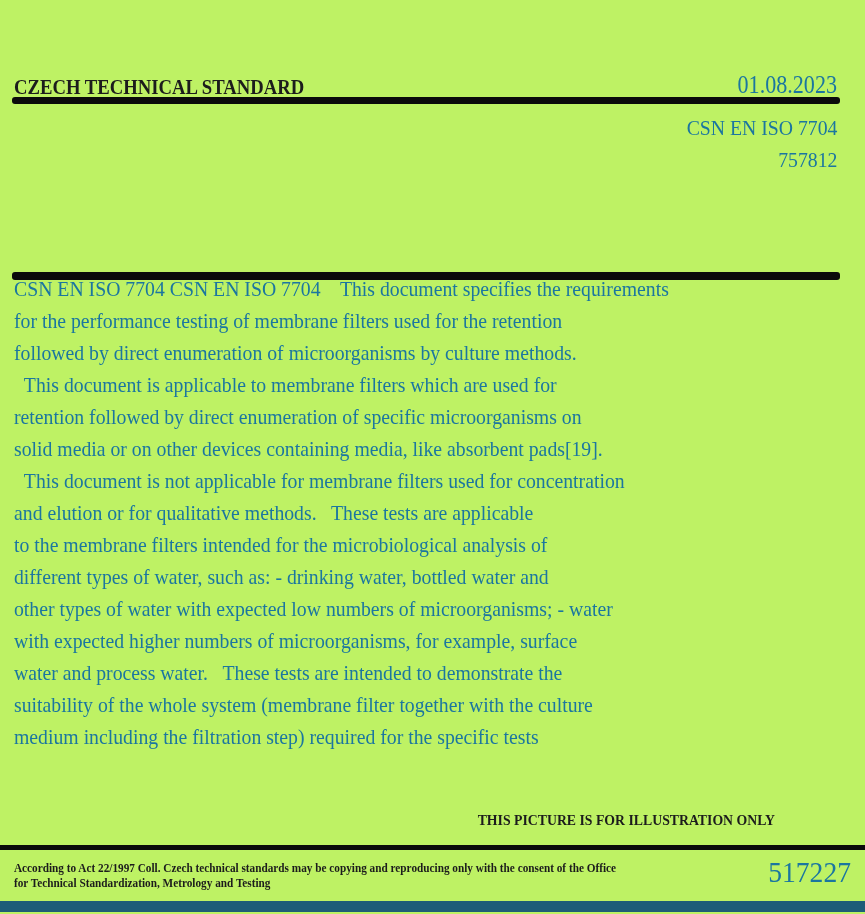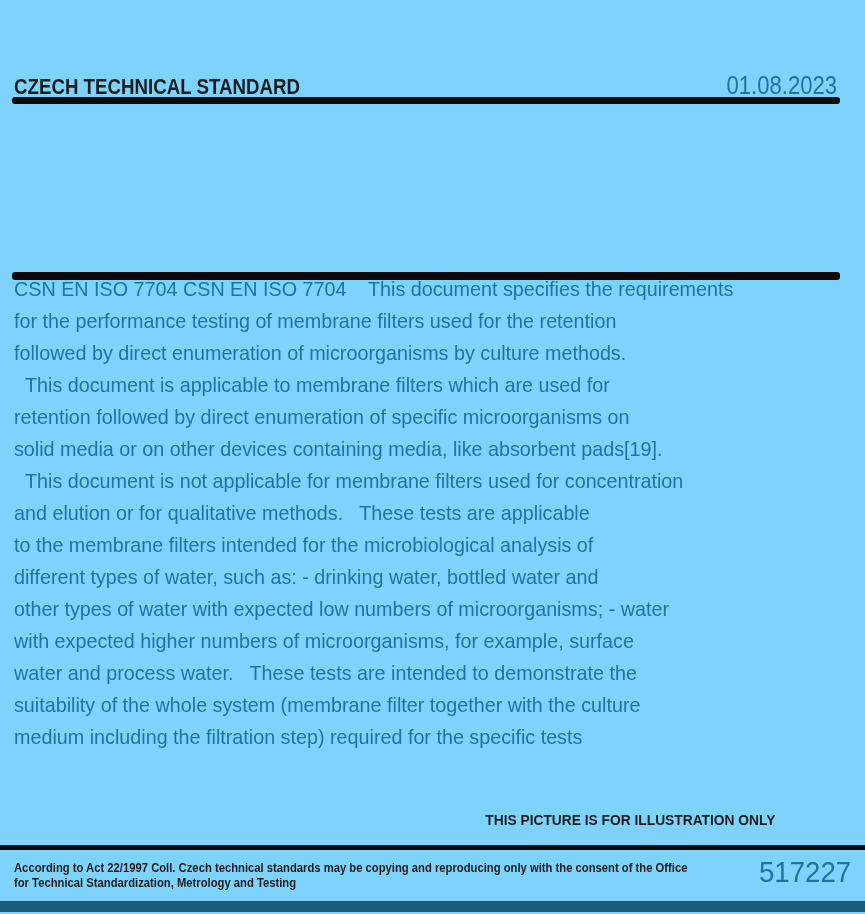--- a/index.html
+++ b/index.html
@@ -1,21 +1,21 @@
 <!DOCTYPE html>
 <html><head>
 <meta charset="utf-8">
 <style>
   html,body{margin:0;padding:0;background:#ffffff;}
   .page{
     position:relative;
     width:865px;height:914px;
-    background:#7dd3fc;
+    background:#bef264;
     overflow:hidden;
-    font-family:Liberation Sans, sans-serif;
+    font-family:Liberation Serif, serif;
   }
   .teal{color:#1B76A0;}
   .blk{color:#1C1C1C;}
   .cx-l{transform:scaleX(0.94);transform-origin:0 50%;}
   .abs{position:absolute;}
 
   .masthead-title{
     left:14px;top:74px;
     font-size:22px;font-weight:bold;
     transform:scaleX(0.85);transform-origin:0 50%;
@@ -73,20 +73,24 @@
 </style>
 </head>
 <body>
 
 <div class="page">
 
   <div class="abs masthead-title blk">CZECH TECHNICAL STANDARD</div>
   <div class="abs masthead-date teal">01.08.2023</div>
   <div class="abs rule rule-top"></div>
 
+  <div class="abs code-block teal">
+    <div class="line">CSN EN ISO 7704</div>
+    <div class="line">757812</div>
+  </div>
 
   <div class="abs rule rule-mid"></div>
 
   <div class="abs abstract teal">
     <div class="line cx-l">CSN EN ISO 7704 CSN EN ISO 7704    This document specifies the requirements</div>
     <div class="line cx-l">for the performance testing of membrane filters used for the retention</div>
     <div class="line cx-l">followed by direct enumeration of microorganisms by culture methods.</div>
     <div class="line cx-l">  This document is applicable to membrane filters which are used for</div>
     <div class="line cx-l">retention followed by direct enumeration of specific microorganisms on</div>
     <div class="line cx-l">solid media or on other devices containing media, like absorbent pads[19].</div>

